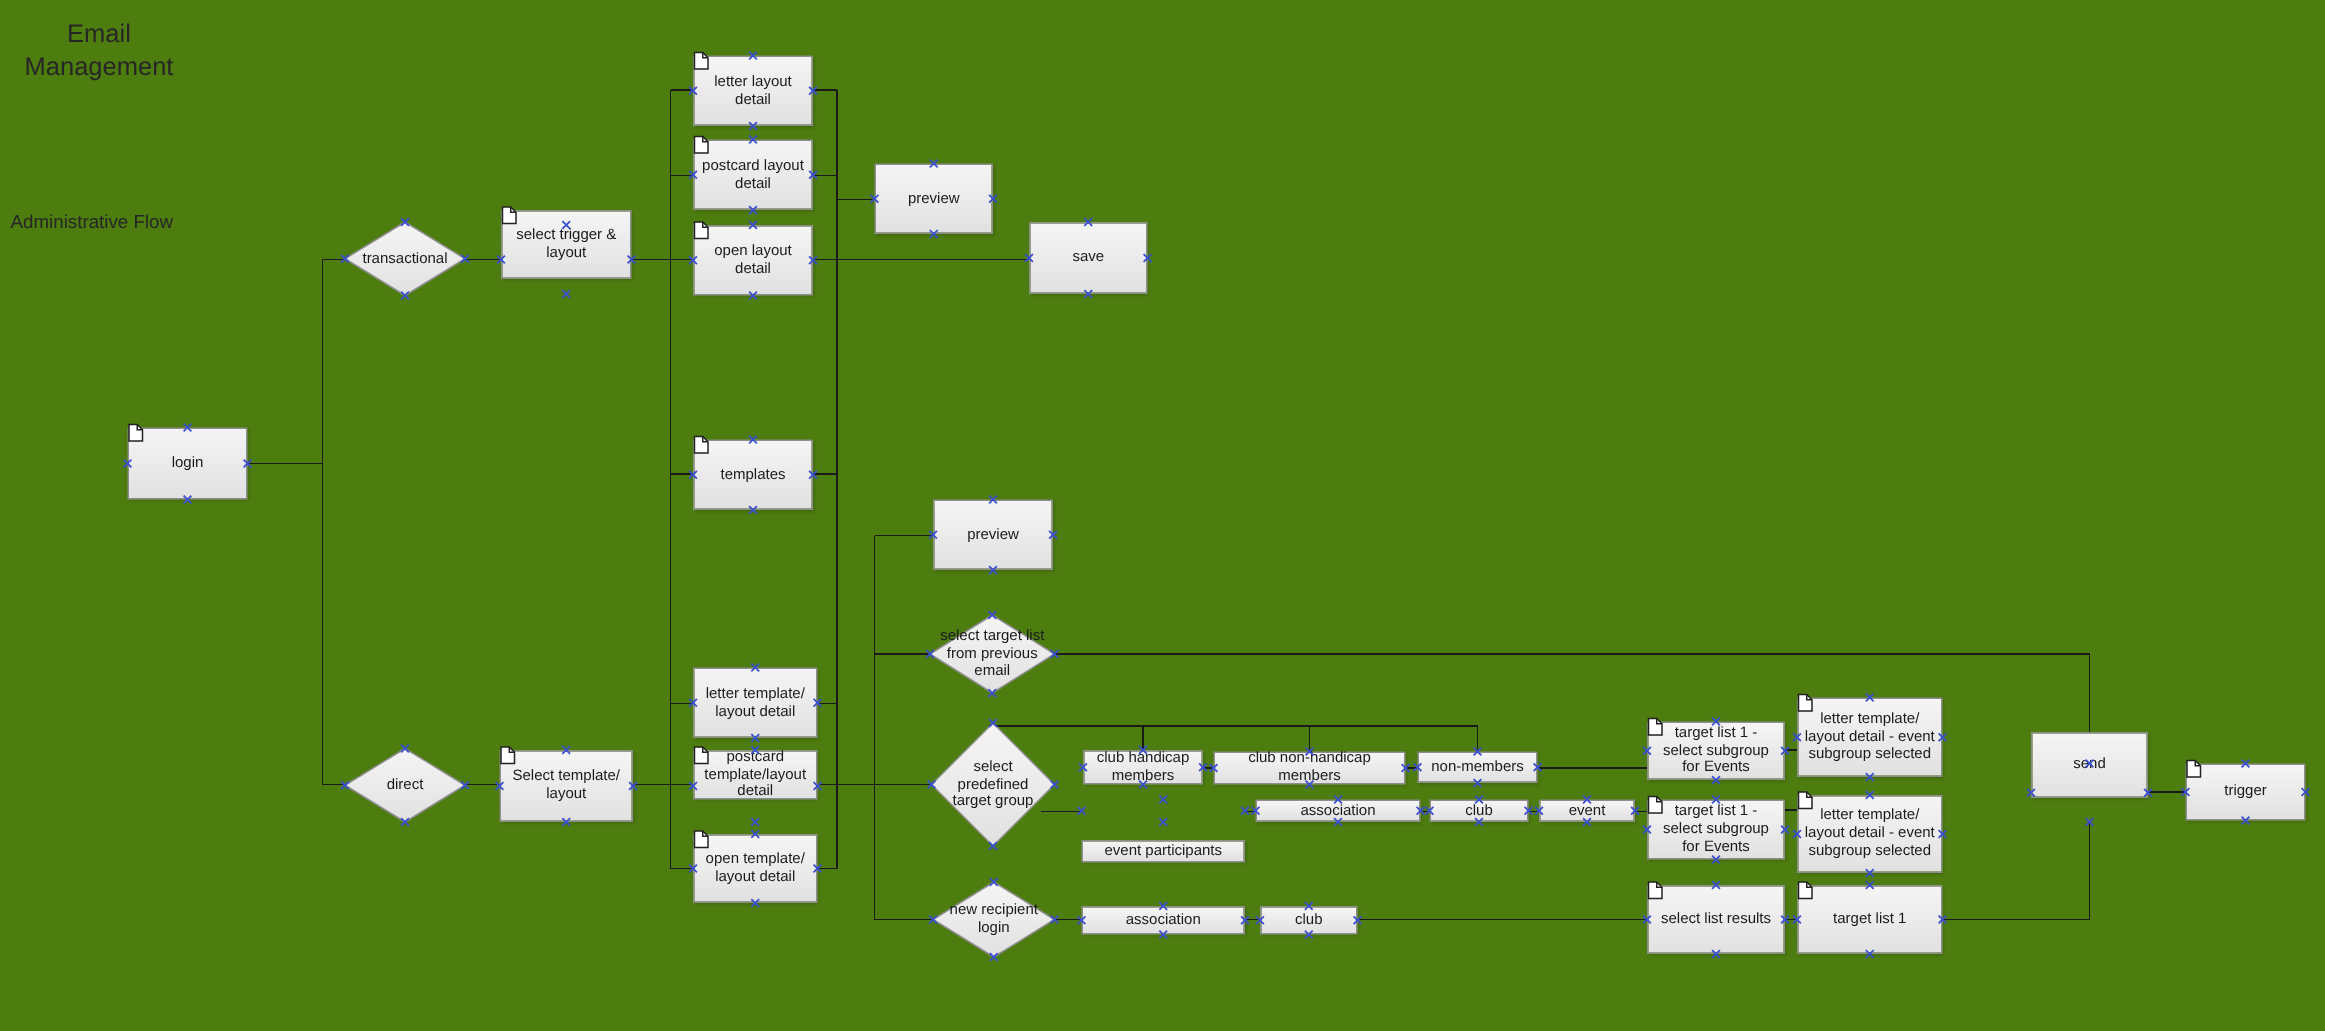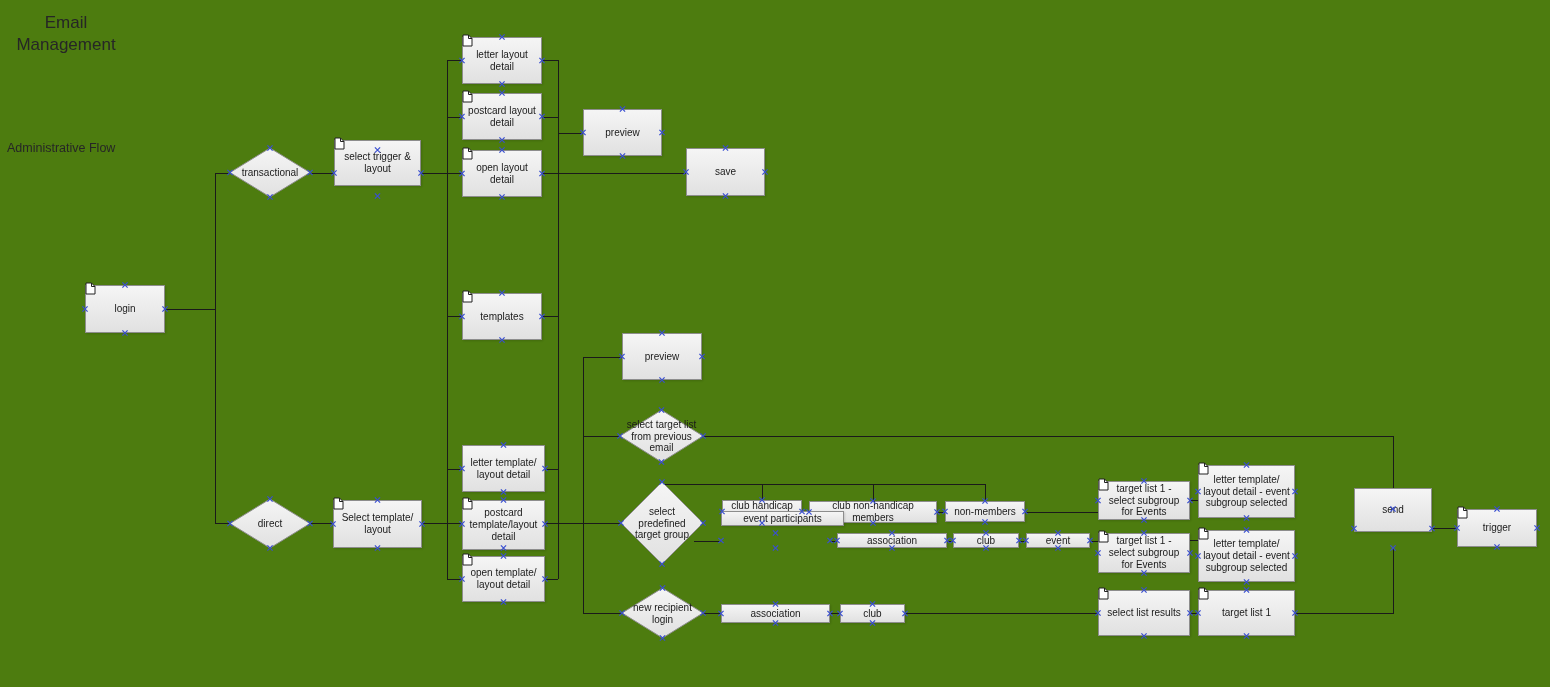--- a/index.html
+++ b/index.html
@@ -160,21 +160,21 @@
           <path d="M1 1 L6.5 1 L10 4.5 L10 12 L1 12 Z" fill="#ffffff" stroke="#222" stroke-width="1"></path>
           <path d="M6.5 1 L6.5 4.5 L10 4.5" fill="none" stroke="#222" stroke-width="1"></path>
         </svg>
         <div class="lbl">Select template/
 layout</div>
       </div>
       <div class="node" style="left: 462px; top: 445px; width: 83px; height: 47px;">
         <div class="lbl">letter template/
 layout detail</div>
       </div>
-      <div class="node" style="left: 462px; top: 500px; width: 83px; height: 50px;">
+      <div class="node" style="left: 462px; top: 500px; width: 83px; height: 33px;">
         <svg class="docicon" viewBox="0 0 11 13" width="11" height="13">
           <path d="M1 1 L6.5 1 L10 4.5 L10 12 L1 12 Z" fill="#ffffff" stroke="#222" stroke-width="1"></path>
           <path d="M6.5 1 L6.5 4.5 L10 4.5" fill="none" stroke="#222" stroke-width="1"></path>
         </svg>
         <div class="lbl">postcard
 template/layout
 detail</div>
       </div>
       <div class="node" style="left: 462px; top: 556px; width: 83px; height: 46px;">
         <svg class="docicon" viewBox="0 0 11 13" width="11" height="13">
@@ -232,21 +232,21 @@
         <div class="lbl">club handicap
 members</div>
       </div>
       <div class="node" style="left: 809px; top: 501px; width: 128px; height: 22px;">
         <div class="lbl">club non-handicap
 members</div>
       </div>
       <div class="node" style="left: 945px; top: 501px; width: 80px; height: 21px; justify-content: center;">
         <div class="lbl">non-members</div>
       </div>
-      <div class="node" style="left: 721px; top: 511px; width: 123px; height: 15px;">
+      <div class="node" style="left: 721px; top: 560px; width: 109px; height: 15px;">
         <div class="lbl">event participants</div>
       </div>
       <div class="node" style="left: 837px; top: 533px; width: 110px; height: 15px;">
         <div class="lbl">association</div>
       </div>
       <div class="node" style="left: 953px; top: 533px; width: 66px; height: 15px;">
         <div class="lbl">club</div>
       </div>
       <div class="node" style="left: 1026px; top: 533px; width: 64px; height: 15px;">
         <div class="lbl">event</div>

